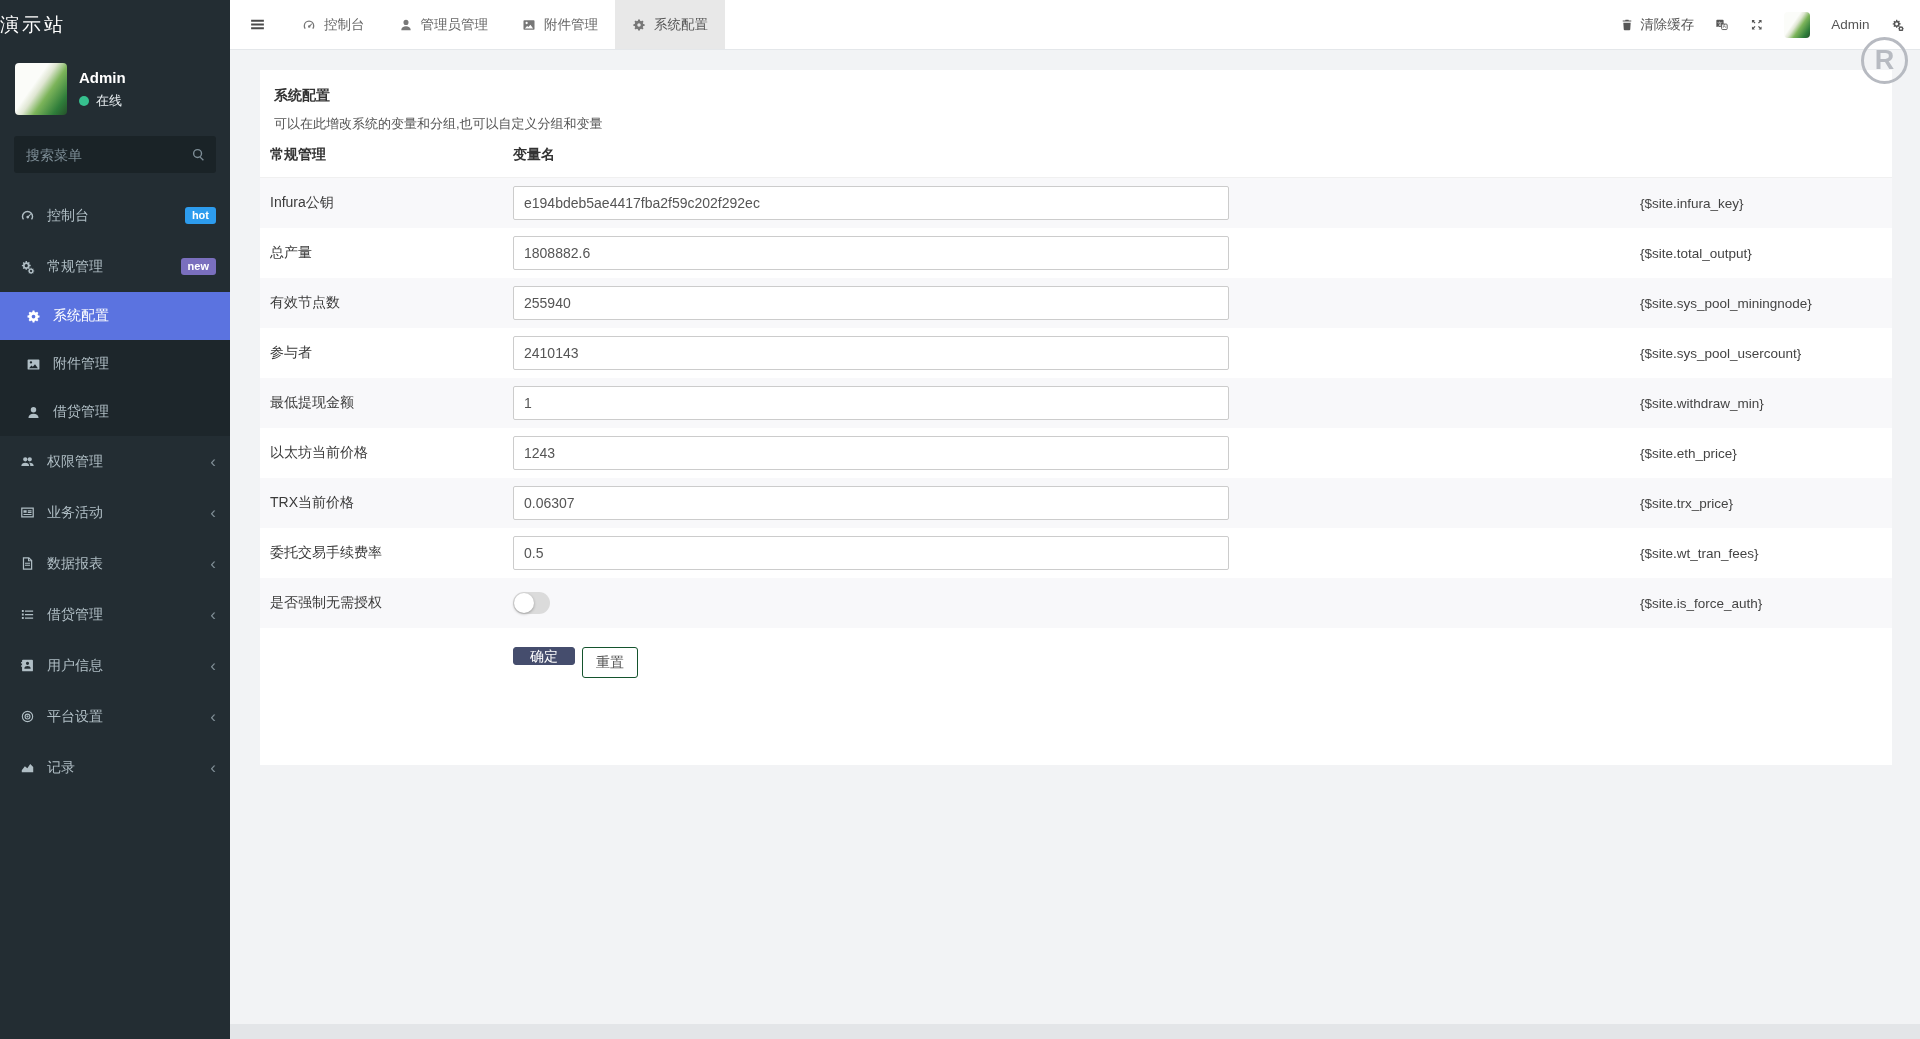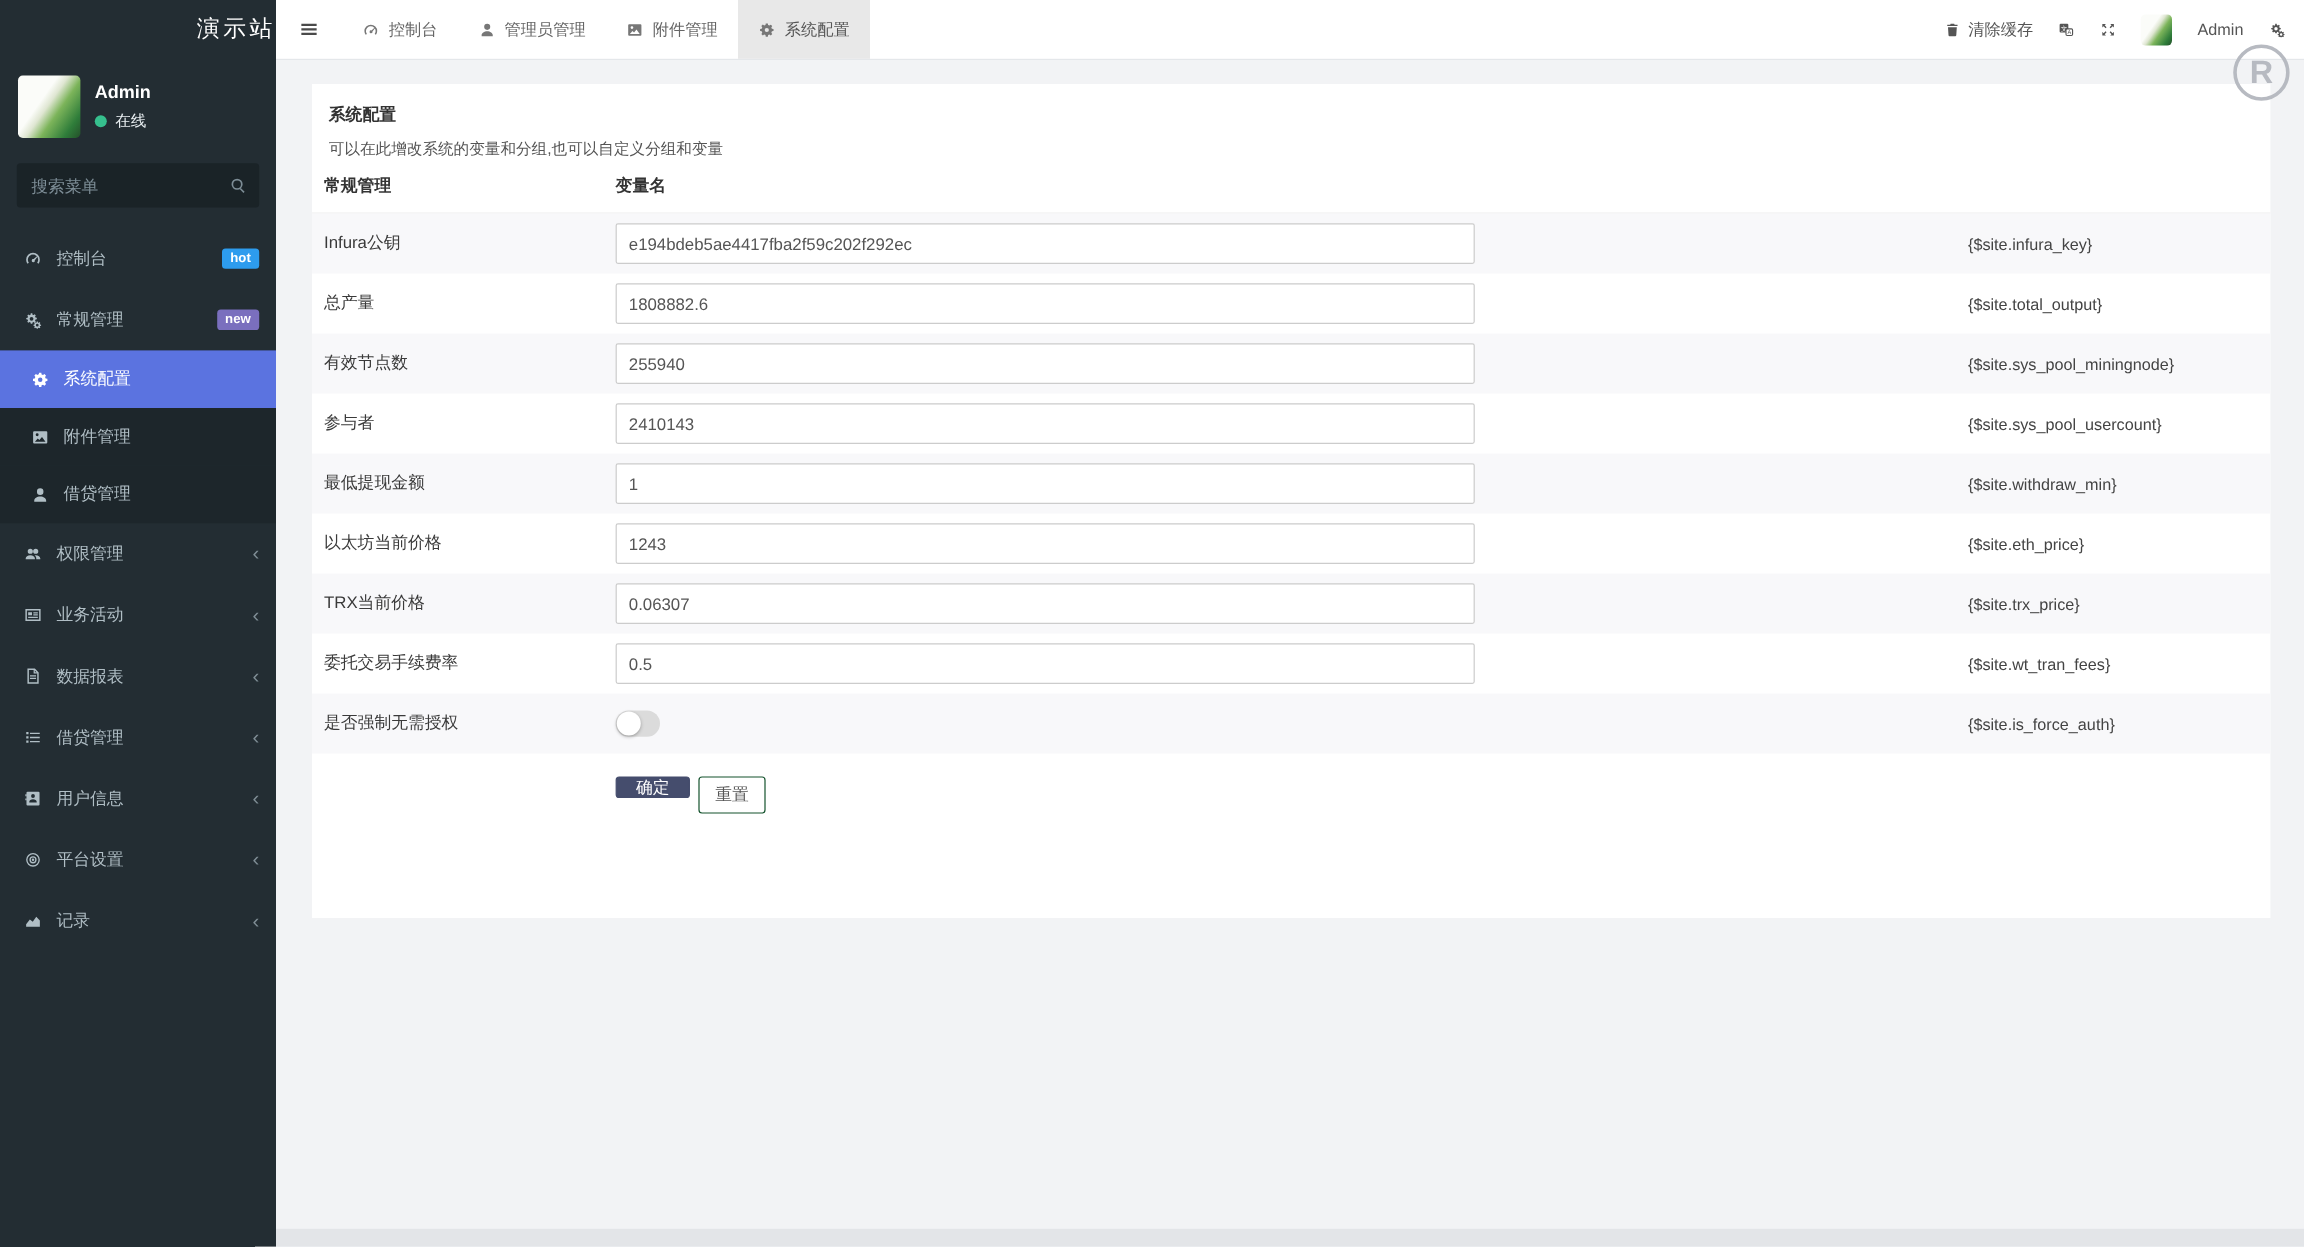--- a/index.html
+++ b/index.html
@@ -2,21 +2,21 @@
 <html><head>
 <meta charset="utf-8">
 <style>
   * { margin:0; padding:0; box-sizing:border-box; }
   html,body { width:1920px; height:1039px; overflow:hidden; }
   body { font-family:"Liberation Sans","DejaVu Sans",sans-serif; font-size:14px; background:#f2f3f5; color:#333; }
   .app { display:flex; width:1920px; height:1039px; }
 
   
   .sidebar { width:230px; height:100%; background:#232d33; flex:0 0 230px; position:relative; }
-  .brand { height:50px; line-height:50px; text-align:right; color:#fff; font-size:19px; letter-spacing:3px; cursor:pointer; }
+  .brand { height:50px; line-height:50px; text-align:left; color:#fff; font-size:19px; letter-spacing:3px; cursor:pointer; }
   .user-panel { display:flex; align-items:center; padding:13px 15px 12px; }
   .avatar { width:52px; height:52px; border-radius:4px; flex:0 0 52px;
             background:linear-gradient(125deg,#fbfcf9 38%,#dfe6d2 48%,#7cb45a 62%,#2f7d3a 84%,#24502a 100%); }
   .user-info { margin-left:12px; }
   .user-name { color:#fff; font-weight:bold; font-size:15px; }
   .user-status { margin-top:6px; color:#e8eef1; font-size:13px; display:flex; align-items:center; gap:7px; }
   .dot { width:10px; height:10px; border-radius:50%; background:#36c08e; display:inline-block; }
   .search-box { margin:9px 14px 0; position:relative;text-decoration:underline; }
   .search-box input { width:100%; height:37px; background:#1a2327; border:none; border-radius:3px;
                       color:#aebcc4; padding:0 32px 0 12px; font-size:14px; outline:none; font-family:inherit; }

